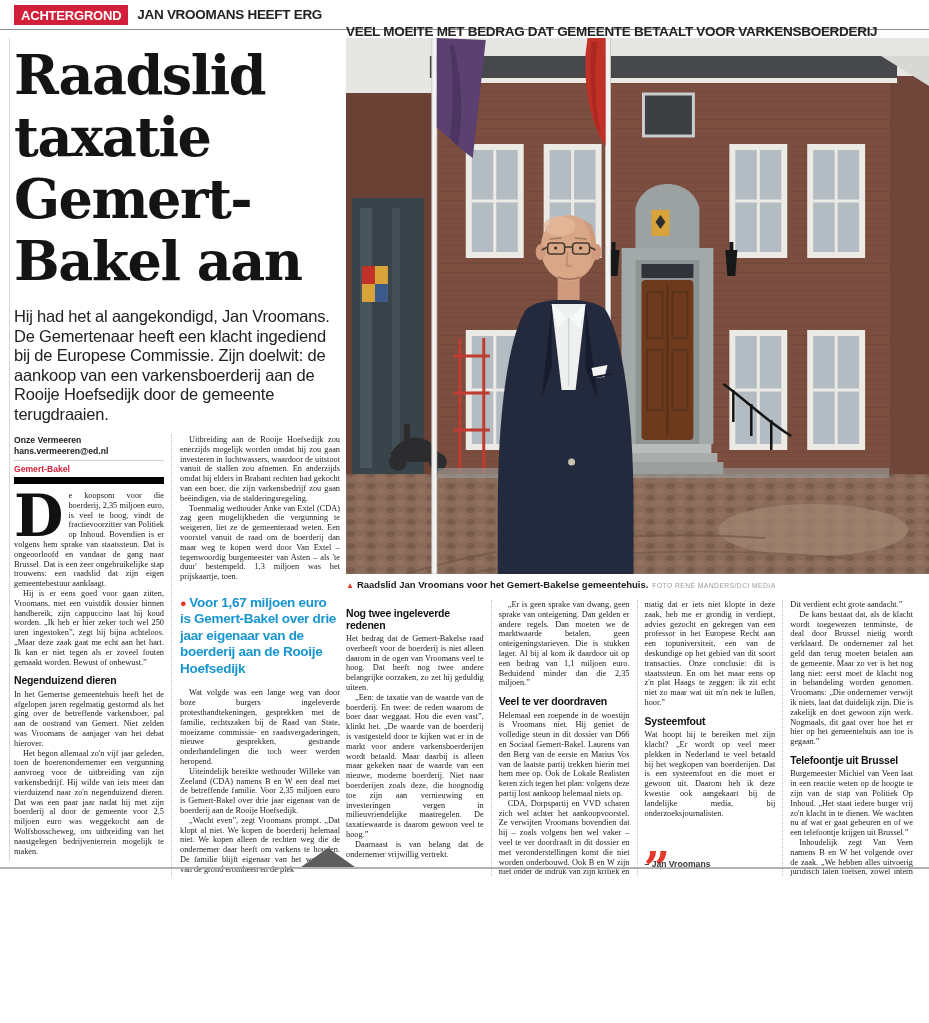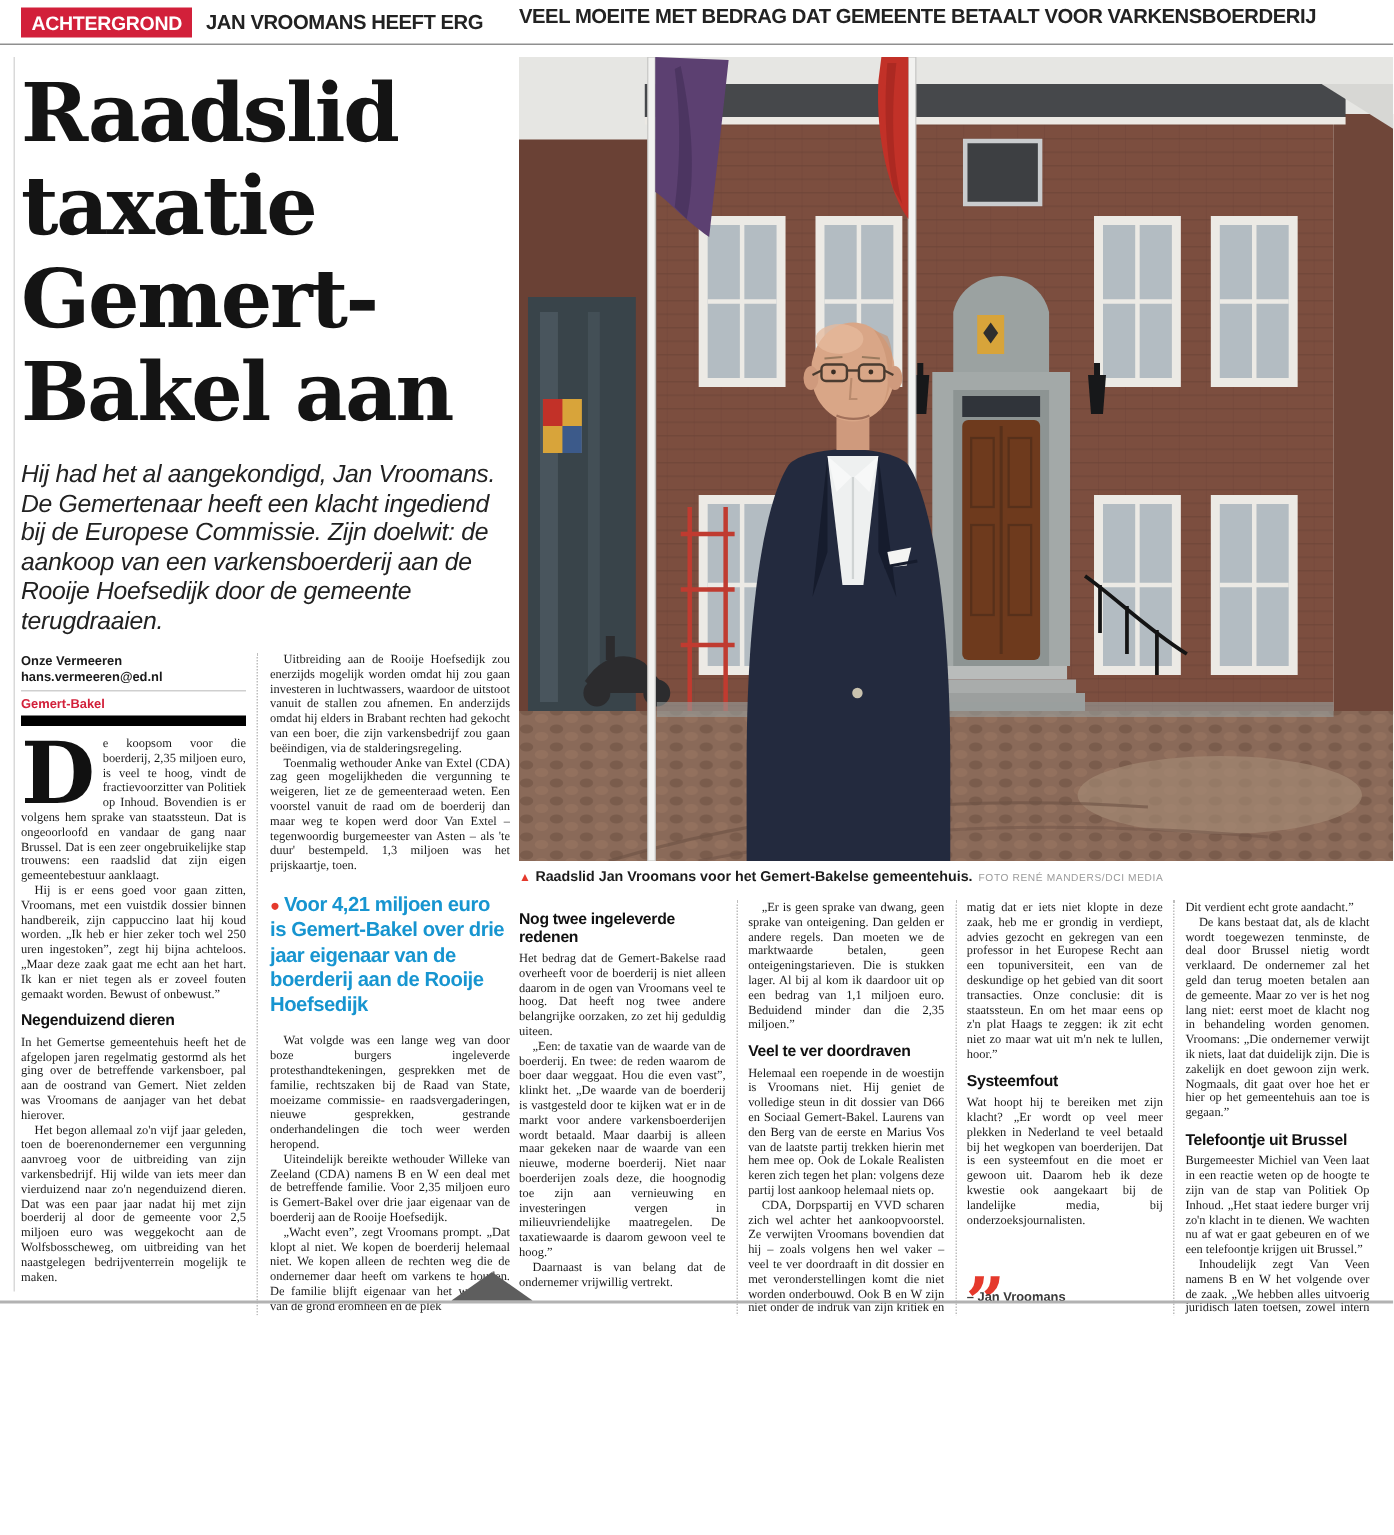--- a/index.html
+++ b/index.html
@@ -6,29 +6,29 @@
   .page{position:relative;width:929px;height:877px;background:#fff;overflow:hidden;
         font-family:"Liberation Sans",sans-serif;color:#1a1a1a;}
   .page::before{content:"";position:absolute;left:9px;top:38px;bottom:16px;width:1px;background:#d9d9d9;}
 
   
   .kicker{position:relative;height:30px;display:flex;align-items:center;padding-left:14px;
           border-bottom:1px solid #8f8f8f;box-sizing:border-box;}
   .badge{background:var(--red,#d2203a);color:#fff;font-weight:bold;font-size:13px;
          padding:3px 7px 2px;letter-spacing:-0.2px;margin-right:9px;}
   .kick{font-weight:bold;font-size:13.5px;letter-spacing:-0.3px;color:#222;}
-  .kick2{position:absolute;left:346px;top:3px;}
+  .kick2{position:absolute;left:346px;top:24px;}
 
   .content{position:relative;display:flex;padding:8px 0 0 14px;}
   .left{width:326px;flex:none;}
   .right{width:583px;flex:none;margin-left:6px;}
 
   h1{margin:6px 0 0;font-family:"DejaVu Serif",serif;font-weight:bold;
      font-size:54px;line-height:62px;letter-spacing:-1.5px;color:#141414;}
-  .intro{margin:15px 0 0;font-size:16.5px;line-height:19.5px;letter-spacing:-0.2px;color:#222;font-style:italic;}
+  .intro{margin:15px 0 0;font-size:16.5px;line-height:19.5px;letter-spacing:-0.2px;color:#222;}
 
   .leftcols{display:flex;margin-top:11px;}
   .col{font-family:"Liberation Serif",serif;font-size:8.3px;line-height:9.8px;
        text-align:justify;color:#1a1a1a;overflow:hidden;}
   .colA{width:158px;padding-right:7px;border-right:1px dotted #bdbdbd;box-sizing:border-box;height:572px;}
   .colB{width:168px;padding-left:8px;box-sizing:border-box;height:572px;}
   .col p{margin:0;}
   .ind{text-indent:9px;}
 
   .byline{margin-bottom:7px;}
@@ -100,21 +100,21 @@
           <p class="drop">De koopsom voor die boerderij, 2,35 miljoen euro, is veel te hoog, vindt de fractievoorzitter van Politiek op Inhoud. Bovendien is er volgens hem sprake van staatssteun. Dat is ongeoorloofd en vandaar de gang naar Brussel. Dat is een zeer ongebruikelijke stap trouwens: een raadslid dat zijn eigen gemeentebestuur aanklaagt.</p>
           <p class="ind">Hij is er eens goed voor gaan zitten, Vroomans, met een vuistdik dossier binnen handbereik, zijn cappuccino laat hij koud worden. „Ik heb er hier zeker toch wel 250 uren ingestoken”, zegt hij bijna achteloos. „Maar deze zaak gaat me echt aan het hart. Ik kan er niet tegen als er zoveel fouten gemaakt worden. Bewust of onbewust.”</p>
           <h3 class="sub">Negenduizend dieren</h3>
           <p>In het Gemertse gemeentehuis heeft het de afgelopen jaren regelmatig gestormd als het ging over de betreffende varkensboer, pal aan de oostrand van Gemert. Niet zelden was Vroomans de aanjager van het debat hierover.</p>
           <p class="ind">Het begon allemaal zo'n vijf jaar geleden, toen de boerenondernemer een vergunning aanvroeg voor de uitbreiding van zijn varkensbedrijf. Hij wilde van iets meer dan vierduizend naar zo'n negenduizend dieren. Dat was een paar jaar nadat hij met zijn boerderij al door de gemeente voor 2,5 miljoen euro was weggekocht aan de Wolfsbosscheweg, om uitbreiding van het naastgelegen bedrijventerrein mogelijk te maken.</p>
         </div>
         <div class="col colB">
           <p class="ind">Uitbreiding aan de Rooije Hoefsedijk zou enerzijds mogelijk worden omdat hij zou gaan investeren in luchtwassers, waardoor de uitstoot vanuit de stallen zou afnemen. En anderzijds omdat hij elders in Brabant rechten had gekocht van een boer, die zijn varkensbedrijf zou gaan beëindigen, via de stalderingsregeling.</p>
           <p class="ind">Toenmalig wethouder Anke van Extel (CDA) zag geen mogelijkheden die vergunning te weigeren, liet ze de gemeenteraad weten. Een voorstel vanuit de raad om de boerderij dan maar weg te kopen werd door Van Extel – tegenwoordig burgemeester van Asten – als 'te duur' bestempeld. 1,3 miljoen was het prijskaartje, toen.</p>
           <div class="pullquote">
-            <span class="pq-bullet">●</span><span>Voor 4,21 miljoen euro is Gemert-Bakel over drie jaar eigenaar van de boerderij aan de Rooije Hoefsedijk</span>
+            <span class="pq-bullet">●</span><span>Voor 1,67 miljoen euro is Gemert-Bakel over drie jaar eigenaar van de boerderij aan de Rooije Hoefsedijk</span>
           </div>
           <p class="ind">Wat volgde was een lange weg van door boze burgers ingeleverde protesthandtekeningen, gesprekken met de familie, rechtszaken bij de Raad van State, moeizame commissie- en raadsvergaderingen, nieuwe gesprekken, gestrande onderhandelingen die toch weer werden heropend.</p>
           <p class="ind">Uiteindelijk bereikte wethouder Willeke van Zeeland (CDA) namens B en W een deal met de betreffende familie. Voor 2,35 miljoen euro is Gemert-Bakel over drie jaar eigenaar van de boerderij aan de Rooije Hoefsedijk.</p>
           <p class="ind">„Wacht even”, zegt Vroomans prompt. „Dat klopt al niet. We kopen de boerderij helemaal niet. We kopen alleen de rechten weg die de ondernemer daar heeft om varkens te houden. De familie blijft eigenaar van het woonhuis, van de grond eromheen en de plek</p>
         </div>
       </div>
     </section>
 
     <section class="right">
       <figure>

